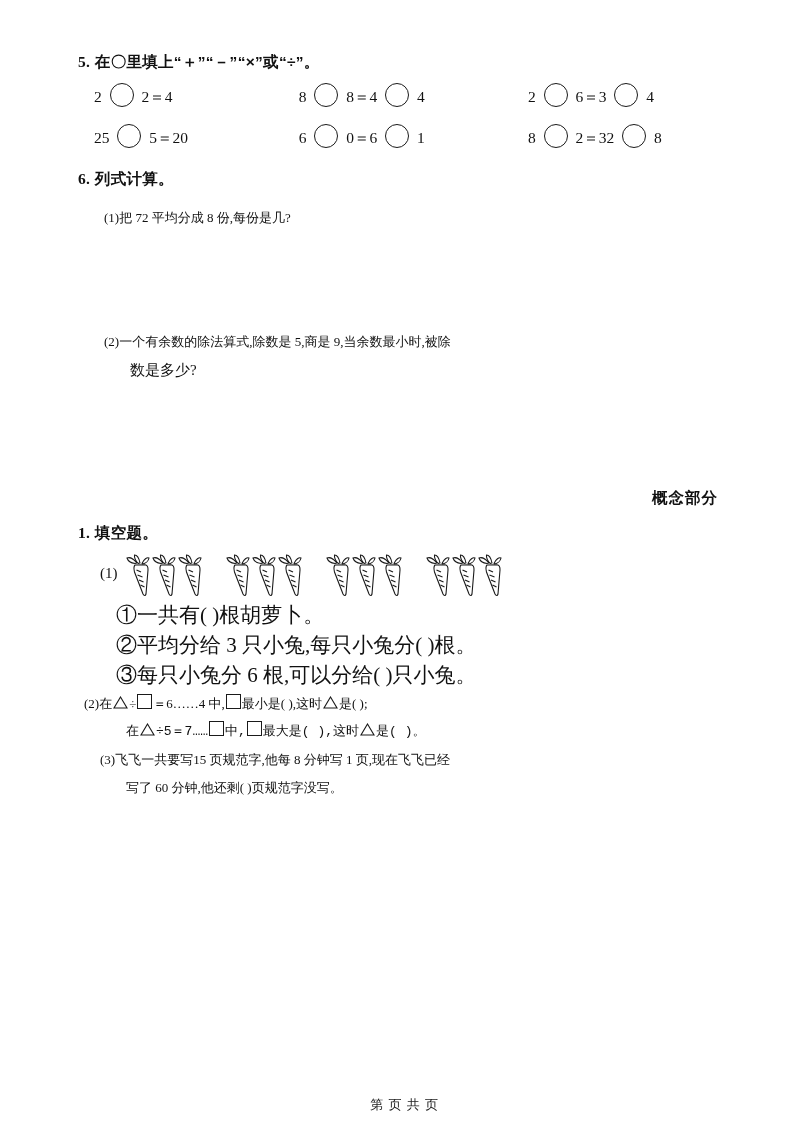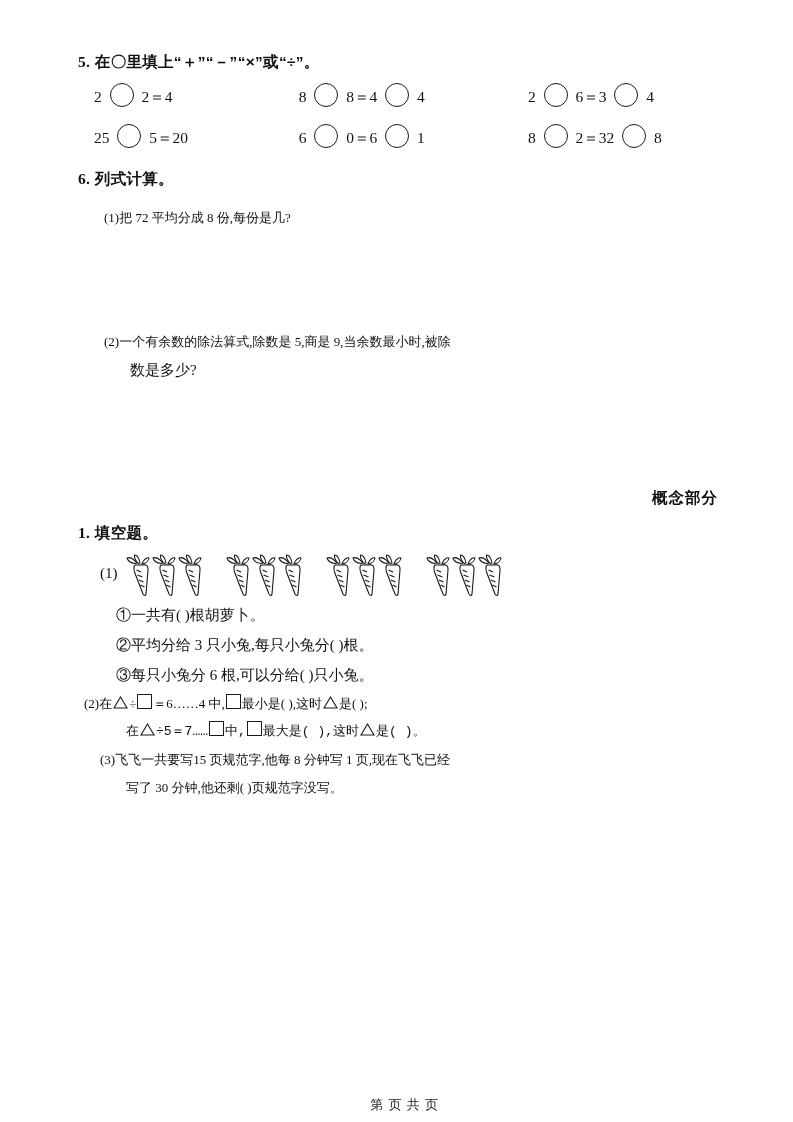--- a/index.html
+++ b/index.html
@@ -112,21 +112,21 @@
     margin-right: 22px;
   }
   .carrot {
     width: 30px;
     height: 44px;
     margin-right: -4px;
   }
 
   .list-line {
     margin-left: 38px;
-    font-size: 15px;
+    font-size: 21px;
     line-height: 30px;
   }
   .sq {
     display: inline-block;
     width: 13px;
     height: 13px;
     border: 1.1px solid #1a1a1a;
     vertical-align: -1px;
     margin: 0 1px;
   }
@@ -400,18 +400,18 @@
 
     <div class="sub" style="margin-left:48px;font-family:Liberation Mono, monospace;">
       <span>在</span><span class="trio"><svg width="15" height="13" viewBox="0 0 15 13">
             <polygon points="7.5,1 14,12 1,12" fill="none" stroke="#1a1a1a" stroke-width="1.1"></polygon>
           </svg></span><span>÷5＝7……</span><span class="sq"></span><span>中,</span><span class="sq"></span><span>最大是(        ),这时</span><span class="trio"><svg width="15" height="13" viewBox="0 0 15 13">
             <polygon points="7.5,1 14,12 1,12" fill="none" stroke="#1a1a1a" stroke-width="1.1"></polygon>
           </svg></span><span>是(        )。</span>
     </div>
 
     <div class="sub" style="margin-left:22px;">(3)飞飞一共要写15 页规范字,他每 8 分钟写 1 页,现在飞飞已经</div>
-    <div class="sub" style="margin-left:48px;">写了 30 分钟,他还剩(        )页规范字没写。</div>
+    <div class="sub" style="margin-left:48px;">写了 60 分钟,他还剩(        )页规范字没写。</div>
 
   </div>
 
   <div class="footer">第 页 共 页</div>
 </div>
 
 </body></html>

